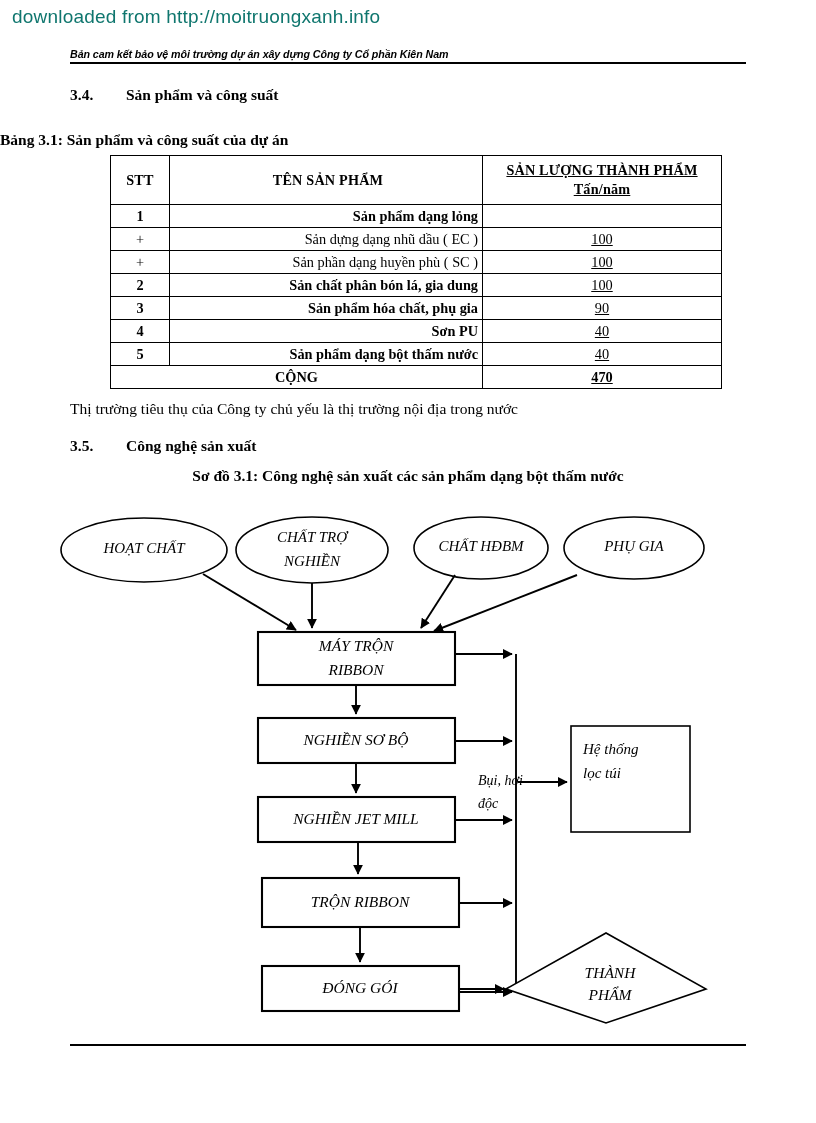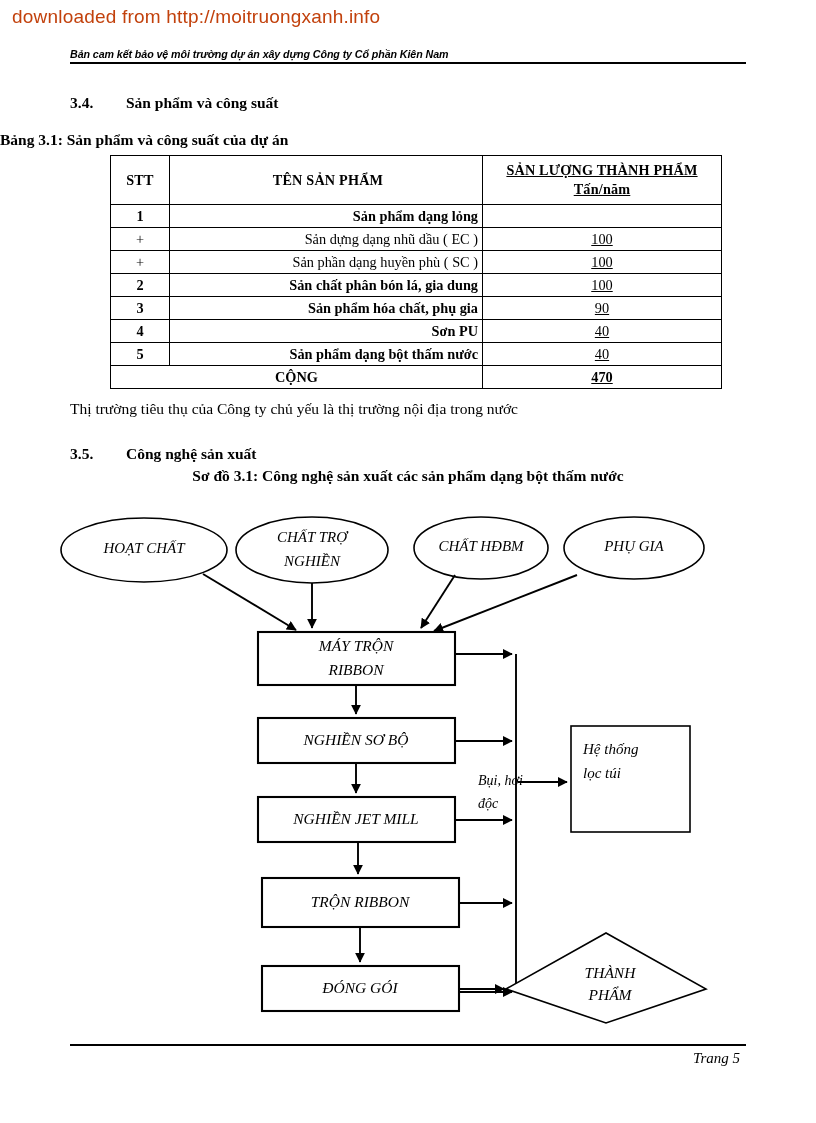--- a/index.html
+++ b/index.html
@@ -16,21 +16,21 @@
     overflow: hidden;
   }
 
   
   #watermark {
     position: absolute;
     left: 12px;
     top: 6px;
     font-family: "Liberation Sans", sans-serif;
     font-size: 19px;
-    color: #c2410c;
+    color: #0f766e;
     letter-spacing: 0.2px;
     white-space: nowrap;
   }
 
   
   #doc-header {
     position: absolute;
     left: 70px;
     top: 48px;
     width: 676px;
@@ -49,21 +49,20 @@
     margin-top: 2px;
     border-bottom: 2.5px solid #000;
   }
 
   
   .section-heading {
     position: absolute;
     font-weight: bold;
     font-size: 15.5px;
     white-space: nowrap;
-    margin-top: 8px;
   }
   .section-heading .num {
     display: inline-block;
     width: 56px;
   }
   #sec-34 { left: 70px; top: 86px; }
   #sec-35 { left: 70px; top: 437px; }
 
   .center-heading {
     position: absolute;
@@ -336,14 +335,13 @@
   <g>
     <polygon class="shape" points="506,494 606,438 706,494 606,528"></polygon>
     <text class="node-text diamond-text" x="610" y="479">THÀNH</text>
     <text class="node-text diamond-text" x="610" y="501">PHẨM</text>
   </g>
 </svg>
 </div>
 
 <div id="doc-footer">
   <div class="footer-rule"></div>
-  <div class="footer-text">Trang 5</div>
 </div>
 
 </body></html>

